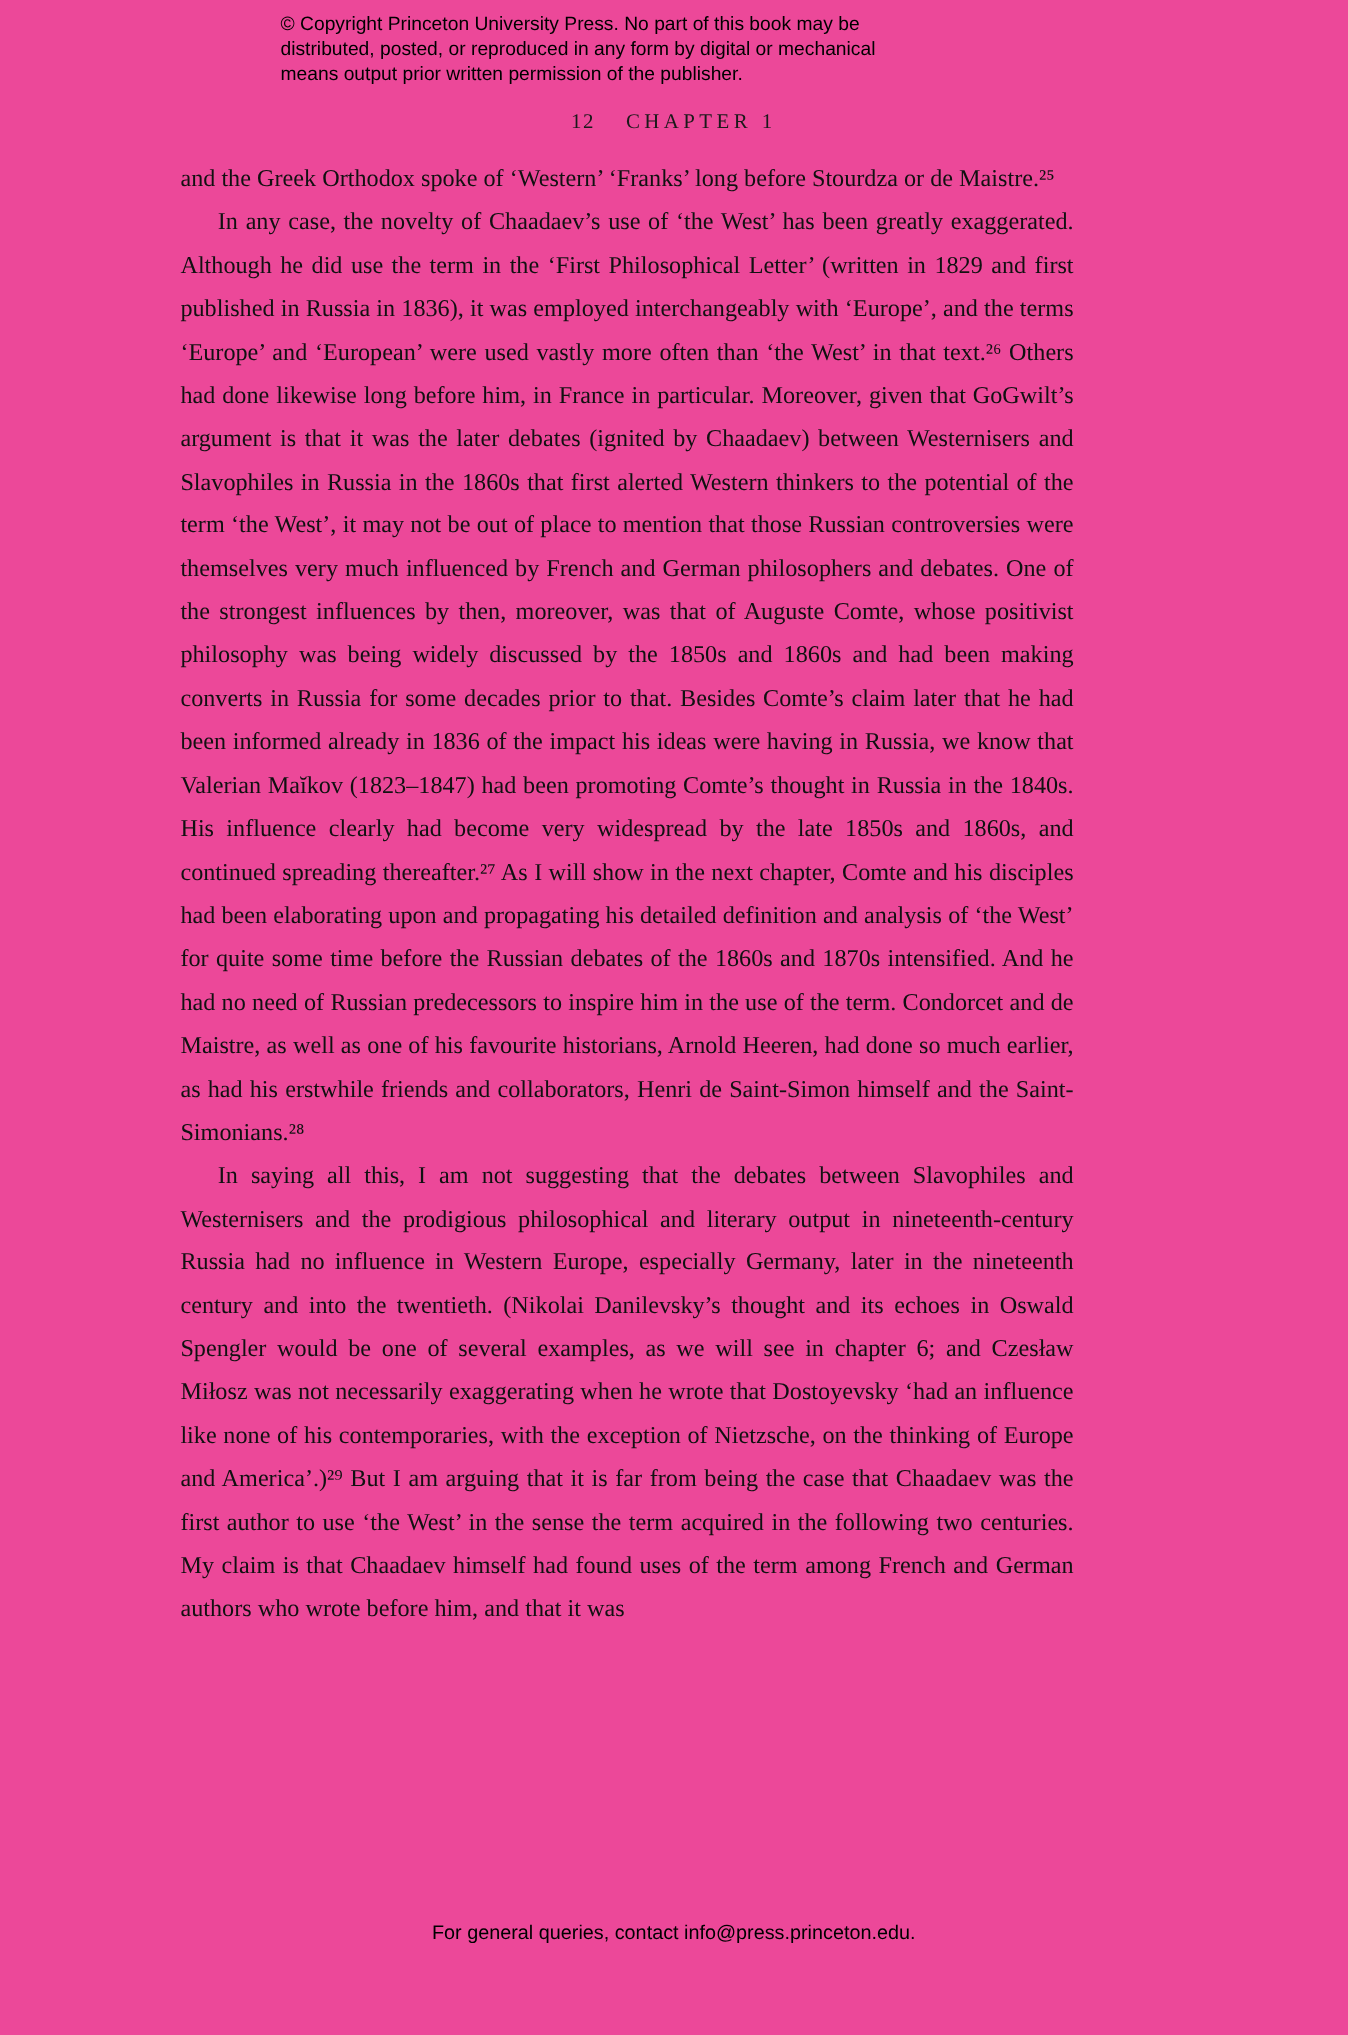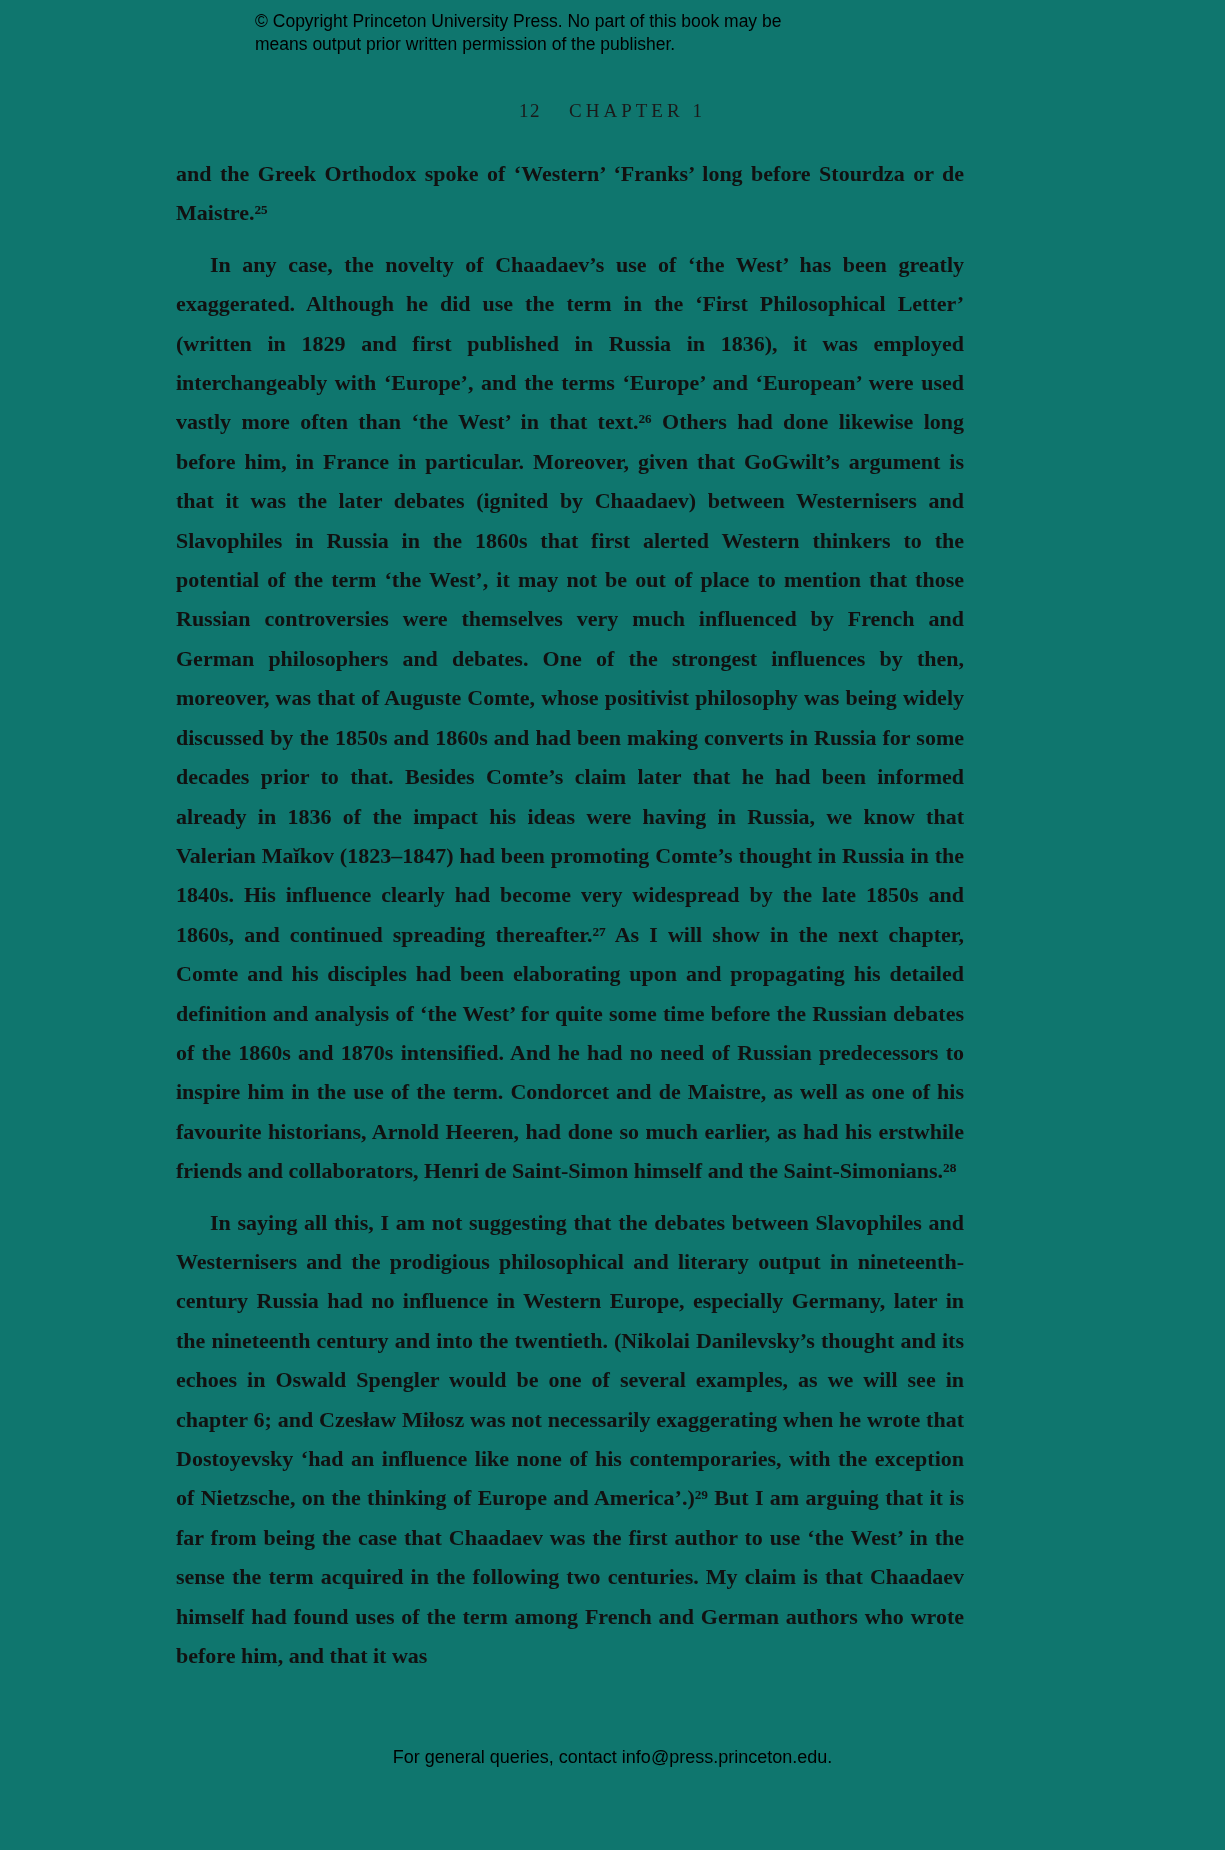--- a/index.html
+++ b/index.html
@@ -4,21 +4,21 @@
 <style>
   html, body {
     margin: 0;
     padding: 0;
     background: #ffffff;
   }
   .page {
     position: relative;
     width: 1225px;
     height: 1850px;
-    background: #0f766e;
+    background: #ec4899;
     color: #000000;
     overflow: hidden;
   }
   .copyright {
     position: absolute;
     left: 255px;
     top: 10px;
     font-family: "Liberation Sans", sans-serif;
     font-size: 17.5px;
     line-height: 23px;
@@ -48,23 +48,22 @@
     top: 142px;
     width: 812px;
     font-family: "Liberation Serif", "DejaVu Serif", serif;
     font-size: 22px;
     line-height: 39.4px;
     text-align: justify;
     color: #111111;
     hyphens: none;
   }
   .body-text p {
-    margin: 12px;
+    margin: 0;
     padding: 0;
-    font-weight: bold;
   }
   .body-text p.indented {
     text-indent: 34px;
   }
   .page-footer {
     position: absolute;
     left: 0;
     top: 1747px;
     width: 100%;
     text-align: center;
@@ -73,20 +72,21 @@
     color: #000000;
   }
 </style>
 </head>
 <body>
 
 <div class="page">
 
   <div class="copyright">
     <div>© Copyright Princeton University Press. No part of this book may be</div>
+    <div>distributed, posted, or reproduced in any form by digital or mechanical</div>
     <div>means output prior written permission of the publisher.</div>
   </div>
 
   <div class="running-head">
     <span class="pagenum">12</span><span class="chapter">CHAPTER 1</span>
   </div>
 
   <div class="body-text">
     <p>and the Greek Orthodox spoke of ‘Western’ ‘Franks’ long before Stourdza or de Maistre.²⁵</p>
     <p class="indented">In any case, the novelty of Chaadaev’s use of ‘the West’ has been greatly exaggerated. Although he did use the term in the ‘First Philosophical Letter’ (written in 1829 and first published in Russia in 1836), it was employed interchangeably with ‘Europe’, and the terms ‘Europe’ and ‘European’ were used vastly more often than ‘the West’ in that text.²⁶ Others had done likewise long before him, in France in particular. Moreover, given that GoGwilt’s argument is that it was the later debates (ignited by Chaadaev) between Westernisers and Slavophiles in Russia in the 1860s that first alerted Western thinkers to the potential of the term ‘the West’, it may not be out of place to mention that those Russian controversies were themselves very much influenced by French and German philosophers and debates. One of the strongest influences by then, moreover, was that of Auguste Comte, whose positivist philosophy was being widely discussed by the 1850s and 1860s and had been making converts in Russia for some decades prior to that. Besides Comte’s claim later that he had been informed already in 1836 of the impact his ideas were having in Russia, we know that Valerian Maĭkov (1823–1847) had been promoting Comte’s thought in Russia in the 1840s. His influence clearly had become very widespread by the late 1850s and 1860s, and continued spreading thereafter.²⁷ As I will show in the next chapter, Comte and his disciples had been elaborating upon and propagating his detailed definition and analysis of ‘the West’ for quite some time before the Russian debates of the 1860s and 1870s intensified. And he had no need of Russian predecessors to inspire him in the use of the term. Condorcet and de Maistre, as well as one of his favourite historians, Arnold Heeren, had done so much earlier, as had his erstwhile friends and collaborators, Henri de Saint-Simon himself and the Saint-Simonians.²⁸</p>

